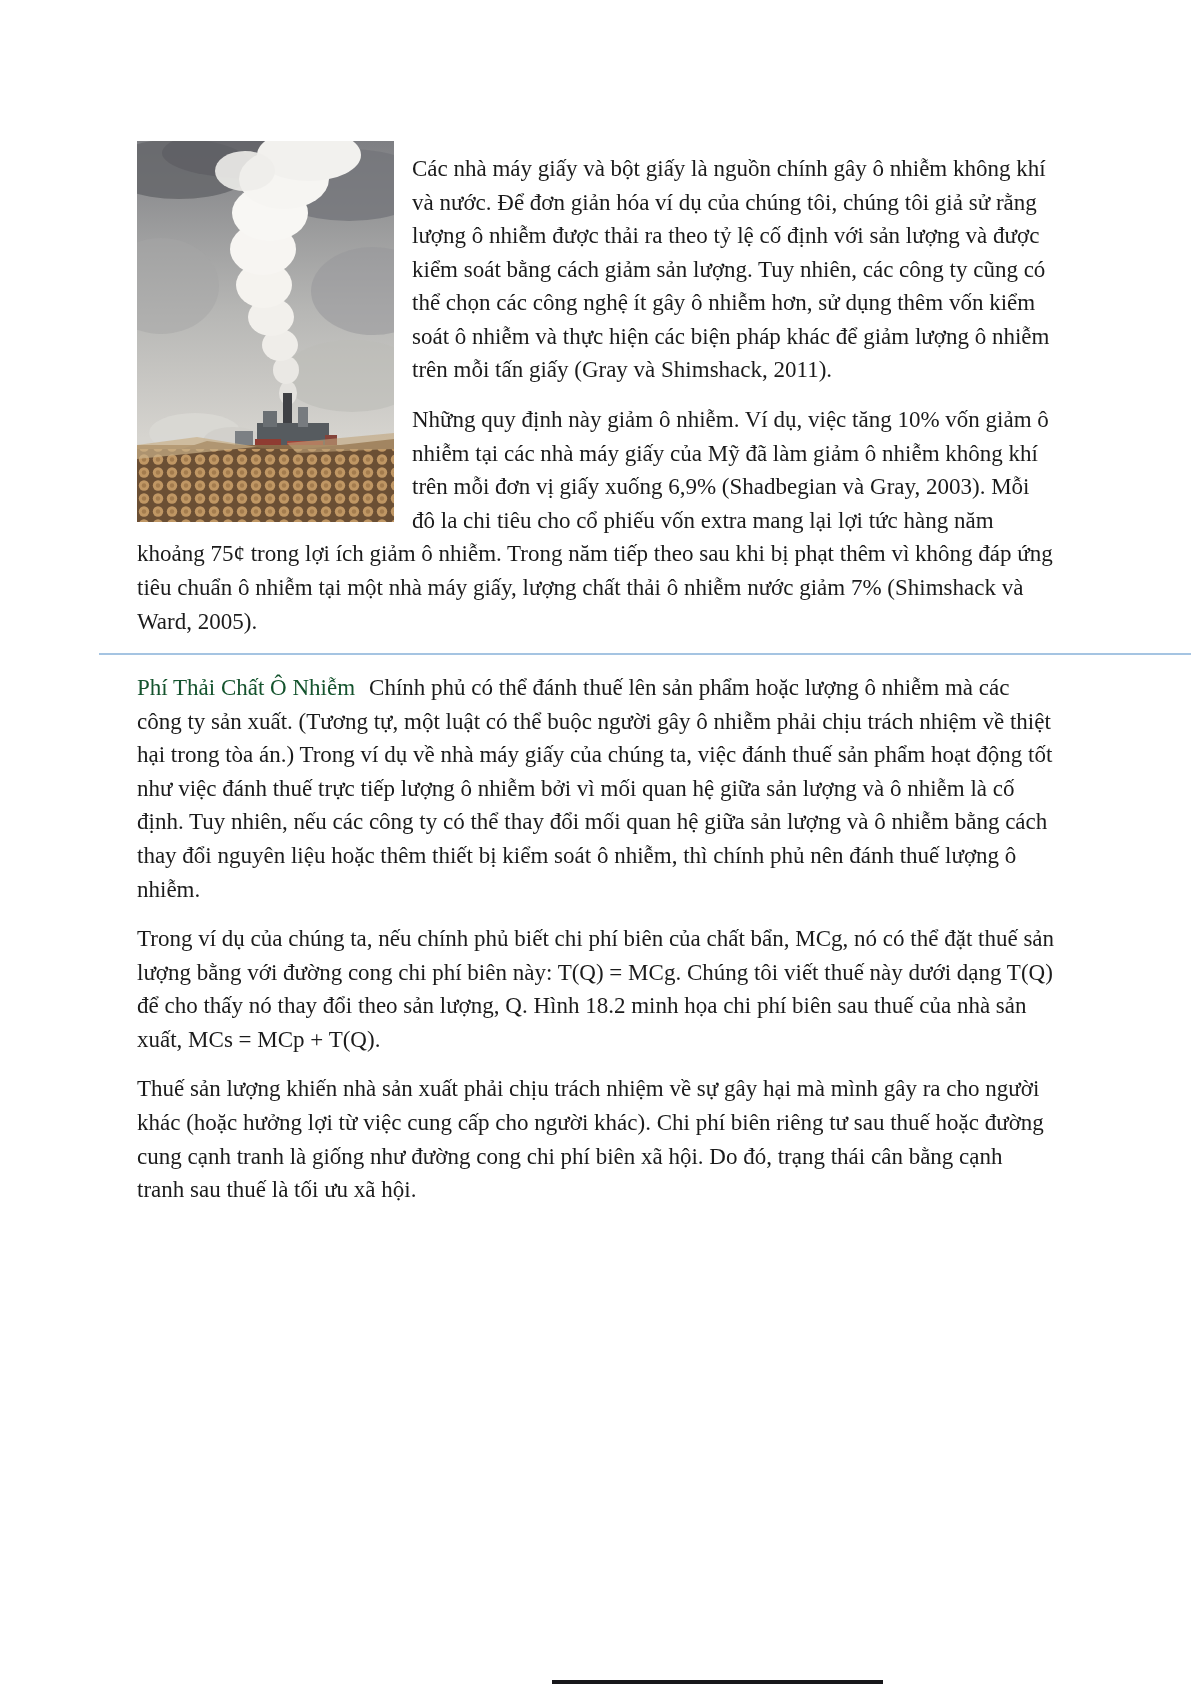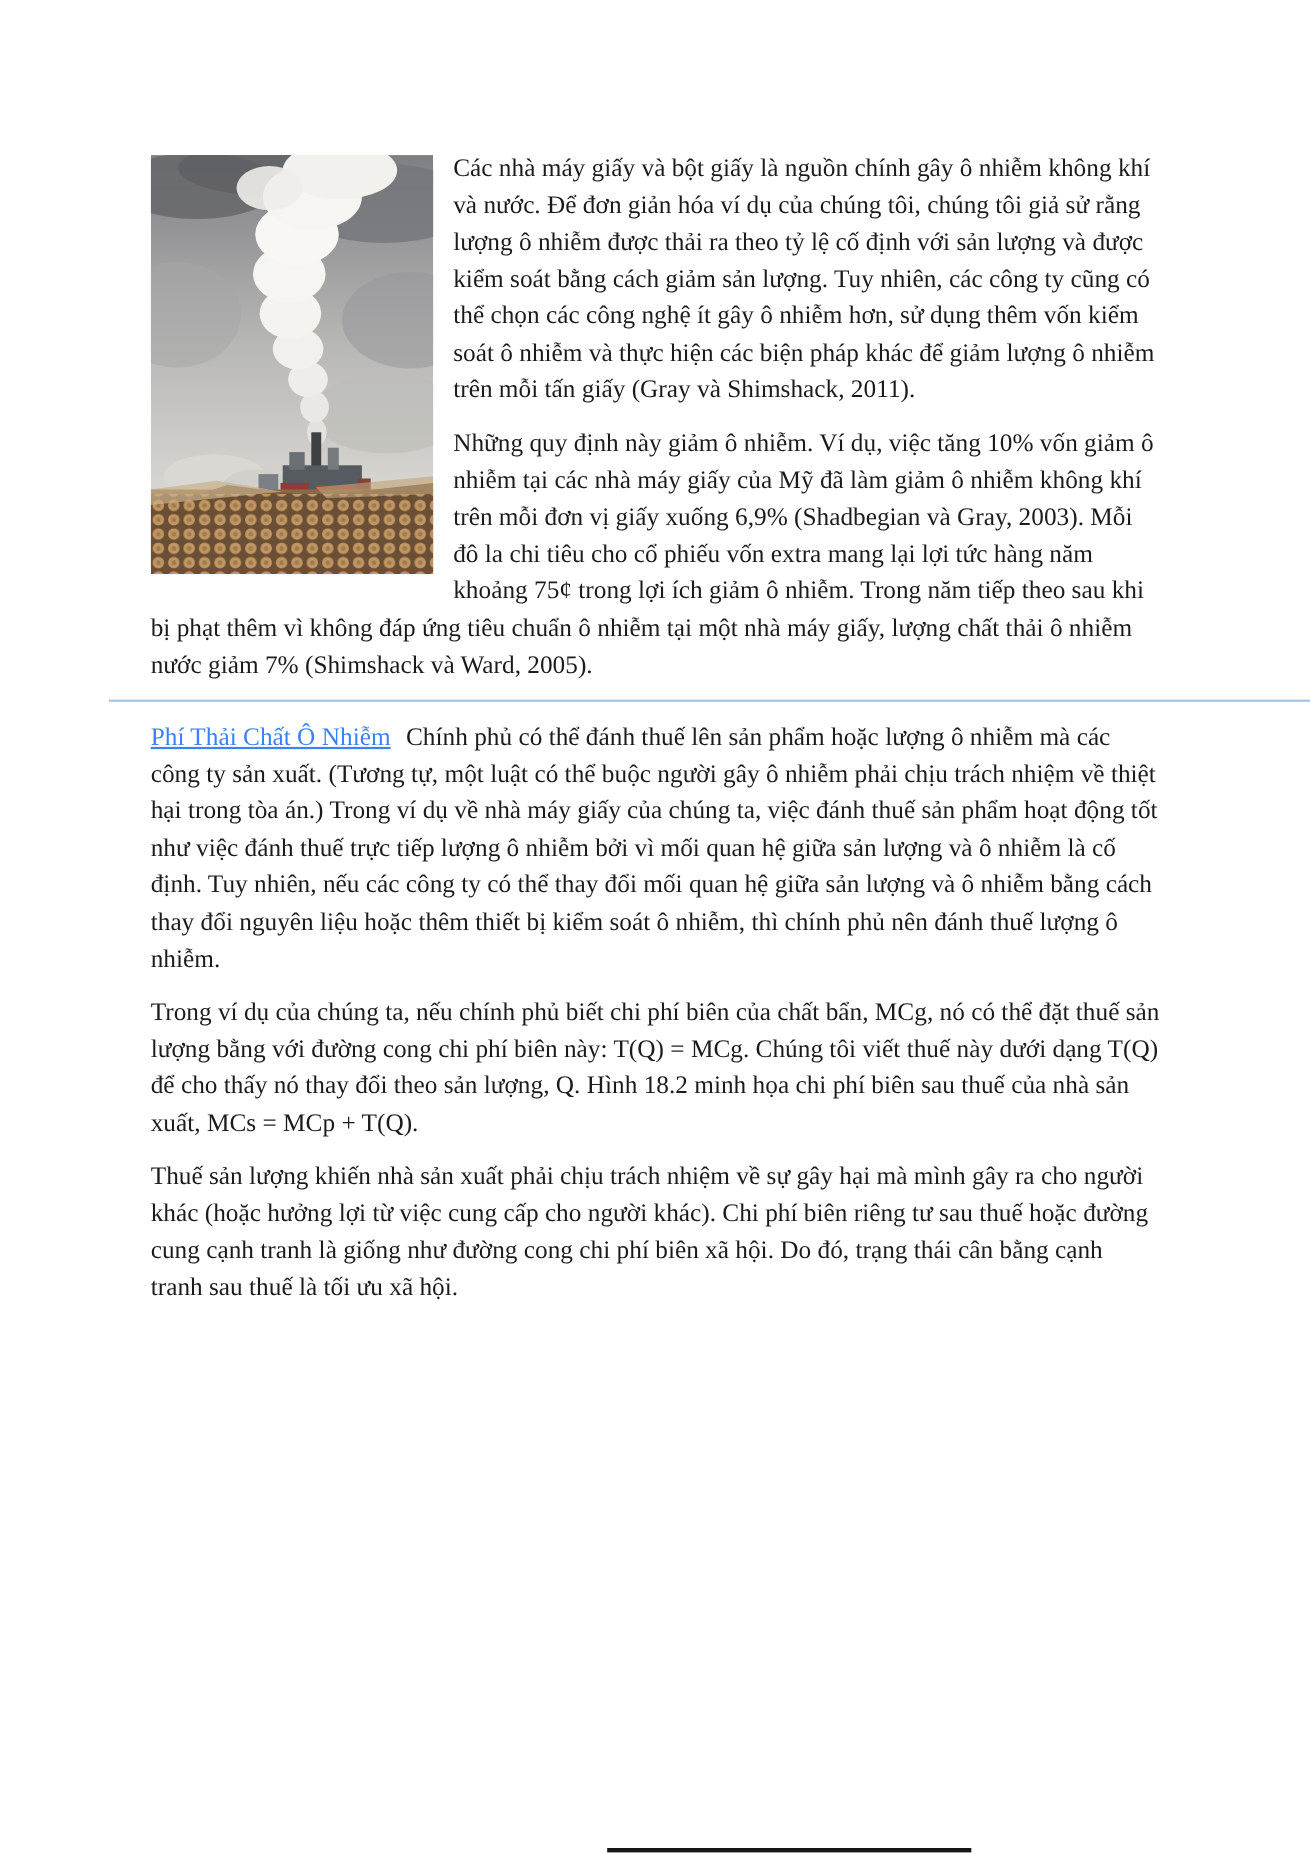--- a/index.html
+++ b/index.html
@@ -19,31 +19,30 @@
     text-align: left;
   }
   .figure {
     float: left;
     width: 257px;
     height: 381px;
     margin: 5px 18px 6px 0;
     overflow: hidden;
   }
   .figure svg { display: block; }
-  p { margin: 0 0 15px 0; }
+  p { margin: 16px 0 15px 0; }
   .divider {
     border: none;
     border-top: 2px solid #a5c4e2;
     margin: 5px -136px 15px -38px;
     height: 0;
   }
   .section-heading {
-    color: #3b82f6;
+    color: #14532d;
     margin-right: 14px;
-    text-decoration: underline;
   }
   .bottom-bar {
     position: absolute;
     left: 552px;
     bottom: 1px;
     width: 331px;
     height: 4px;
     background: #17171a;
   }
 </style>

